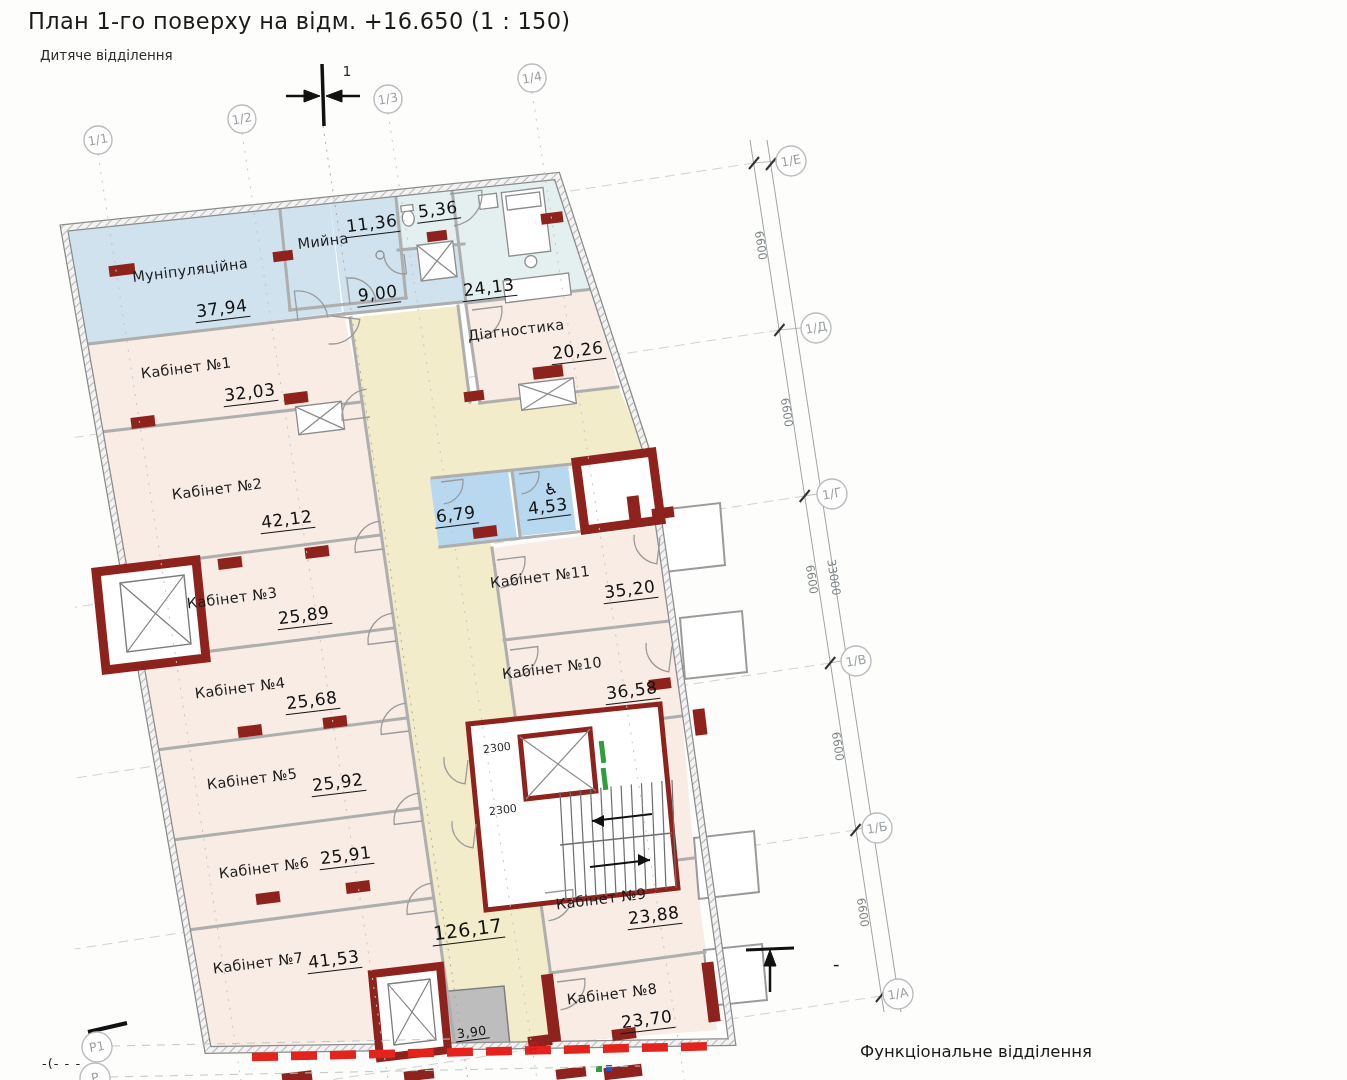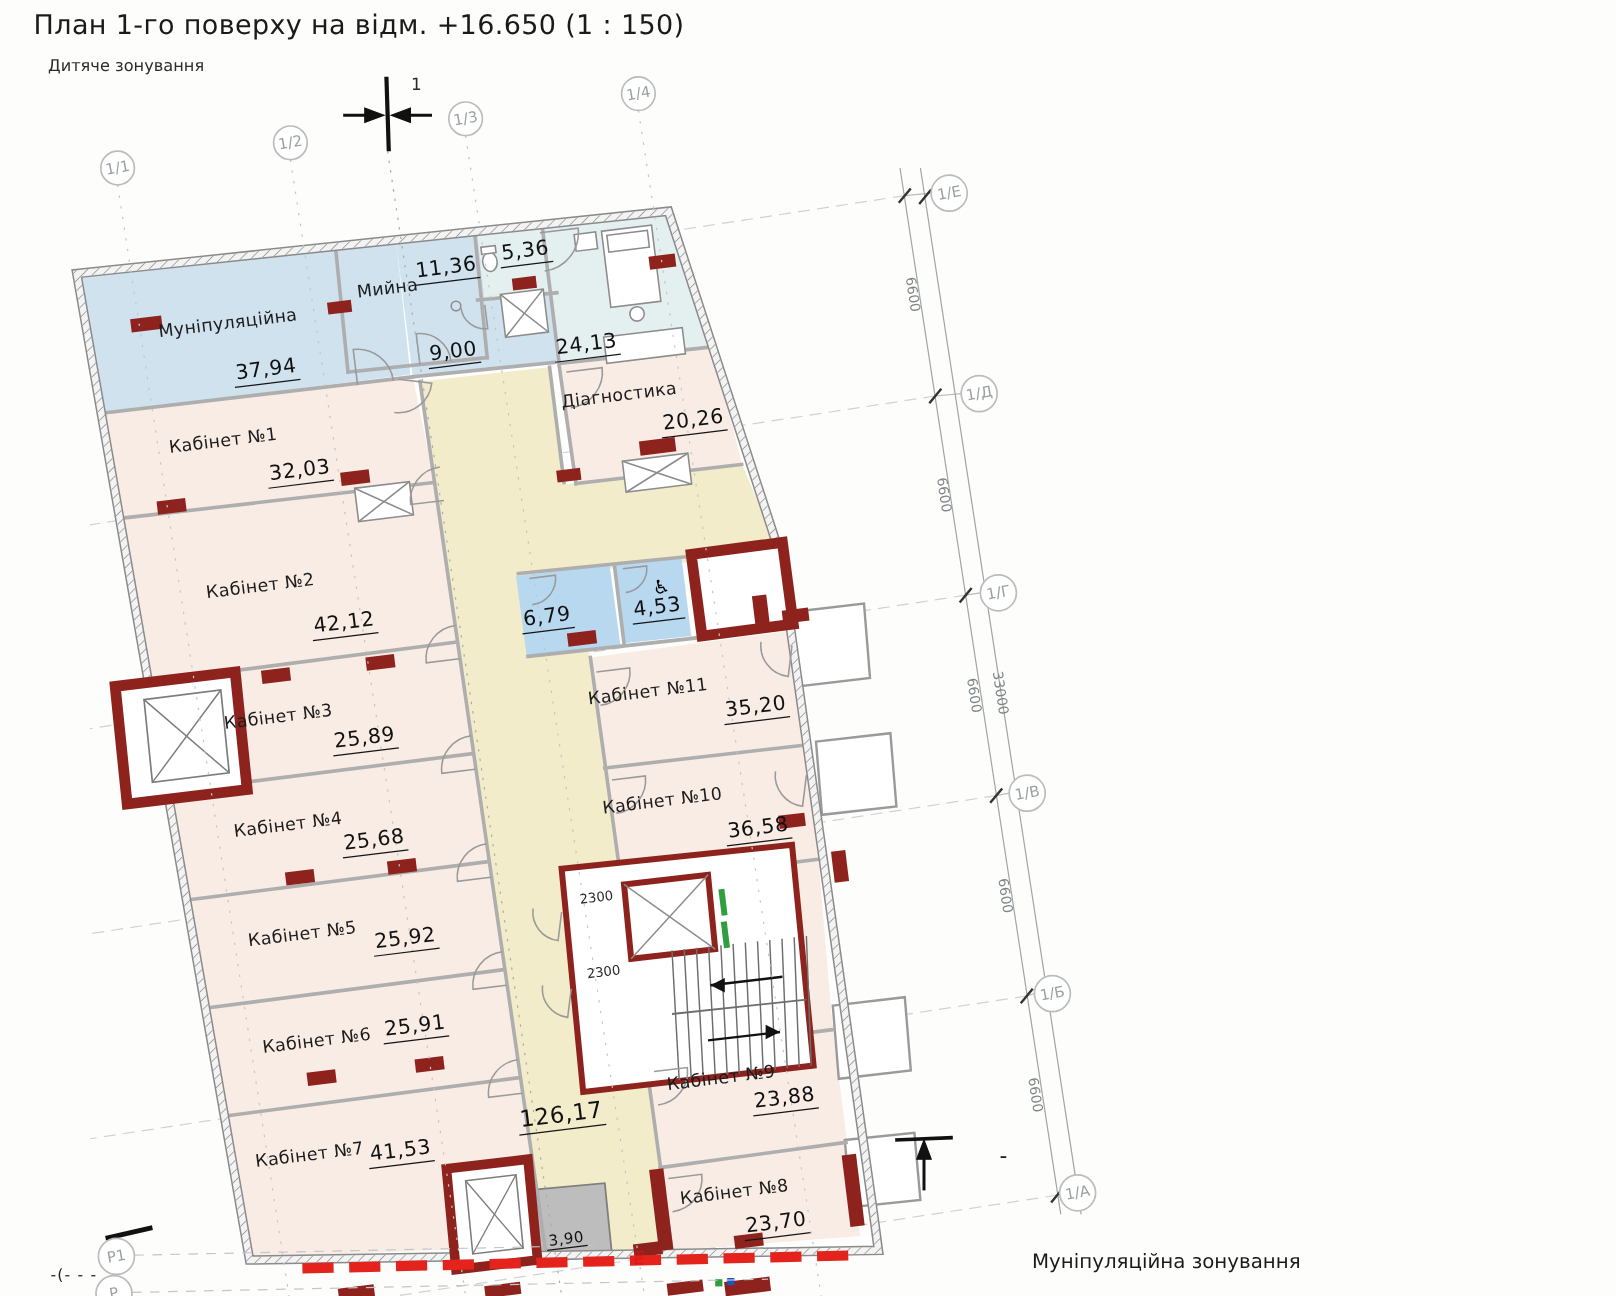--- a/index.html
+++ b/index.html
@@ -326,22 +326,22 @@
         <text x="757" y="246" font-size="11.5" fill="#7f8587" transform="rotate(81.3 757 246)" text-anchor="middle">6600</text>
         <text x="783" y="413" font-size="11.5" fill="#7f8587" transform="rotate(81.3 783 413)" text-anchor="middle">6600</text>
         <text x="808" y="580" font-size="11.5" fill="#7f8587" transform="rotate(81.3 808 580)" text-anchor="middle">6600</text>
         <text x="834" y="747" font-size="11.5" fill="#7f8587" transform="rotate(81.3 834 747)" text-anchor="middle">6600</text>
         <text x="859" y="913" font-size="11.5" fill="#7f8587" transform="rotate(81.3 859 913)" text-anchor="middle">6600</text>
         <text x="830" y="578" font-size="11.5" fill="#7f8587" transform="rotate(81.3 830 578)" text-anchor="middle">33000</text>
       </g>
 </svg>
 
 <div id="title">План 1-го поверху на відм. +16.650 (1 : 150)</div>
-<div id="subtitle">Дитяче зонування</div>
-<div id="footer-label">Муніпуляційна зонування</div>
+<div id="subtitle">Дитяче відділення</div>
+<div id="footer-label">Функціональне відділення</div>
 <div id="left-cut">-(- - -</div>
 <div id="minus-mark">-</div>
 <div class="pv" style="left:534px;top:1048px">ПВ</div>
 
 <div class="lab" style="left:190px;top:270px">Муніпуляційна</div>
 <div class="area" style="left:222px;top:310px">37,94</div>
 <div class="lab" style="left:323px;top:241px">Мийна</div>
 <div class="area" style="left:372px;top:225px">11,36</div>
 <div class="area" style="left:378px;top:295px">9,00</div>
 <div class="area" style="left:438px;top:211px">5,36</div>

